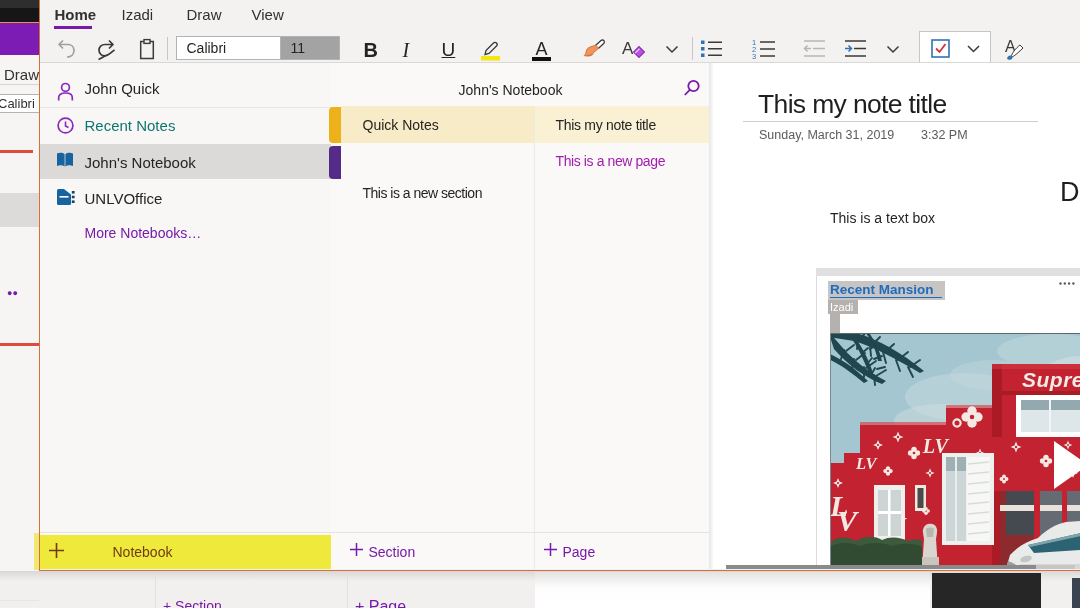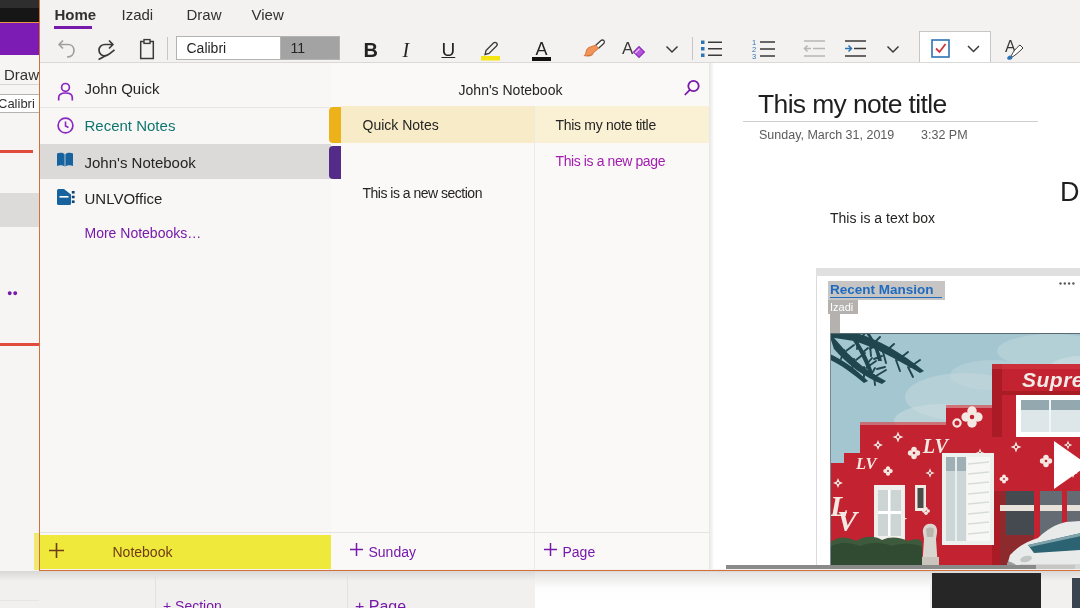--- a/index.html
+++ b/index.html
@@ -179,21 +179,21 @@
 
     <div class="abs" style="left:203px;top:43px;width:1px;height:463px;background:#eceae7;"></div>
 
     <div class="abs" style="left:-2px;top:44px;width:12px;height:36px;background:#edb11a;border-radius:4px 0 0 4px;"></div>
     <div class="abs" style="left:-2px;top:83px;width:12px;height:33px;background:#552b8a;border-radius:4px 0 0 4px;"></div>
 
     <div class="abs" style="left:0;top:469px;width:378px;height:1px;background:#e5e3e1;"></div>
     <div class="abs" style="left:18px;top:479px;"><svg width="15" height="15" viewBox="0 0 15 15">
           <path d="M7.5 1 L7.5 14 M1 7.5 L14 7.5" stroke="#7719aa" stroke-width="1.5"></path>
         </svg></div>
-    <div class="abs" style="left:38px;top:481px;font-size:14px;color:#7719aa;">Sunday</div>
+    <div class="abs" style="left:38px;top:481px;font-size:14px;color:#7719aa;">Section</div>
     <div class="abs" style="left:212px;top:479px;"><svg width="15" height="15" viewBox="0 0 15 15">
           <path d="M7.5 1 L7.5 14 M1 7.5 L14 7.5" stroke="#7719aa" stroke-width="1.5"></path>
         </svg></div>
     <div class="abs" style="left:232px;top:481px;font-size:14px;color:#7719aa;">Page</div>
   </div>
   <div class="abs" id="pagearea" style="left:669.5px;top:63px;width:372px;height:506px;background:#ffffff;overflow:hidden;">
     <div class="abs" style="left:0;top:0;width:5px;height:506px;background:linear-gradient(90deg,rgba(0,0,0,0.10),rgba(0,0,0,0));"></div>
     <div class="abs" id="title" style="left:49px;top:26px;font-size:26.5px;color:#1f1f1f;letter-spacing:-0.65px;">This my note title</div>
     <div class="abs" style="left:34px;top:58px;width:295px;height:1px;background:#cfcecd;"></div>
     <div class="abs" style="left:50px;top:65px;font-size:12.5px;color:#5c5b5a;">Sunday, March 31, 2019</div>

